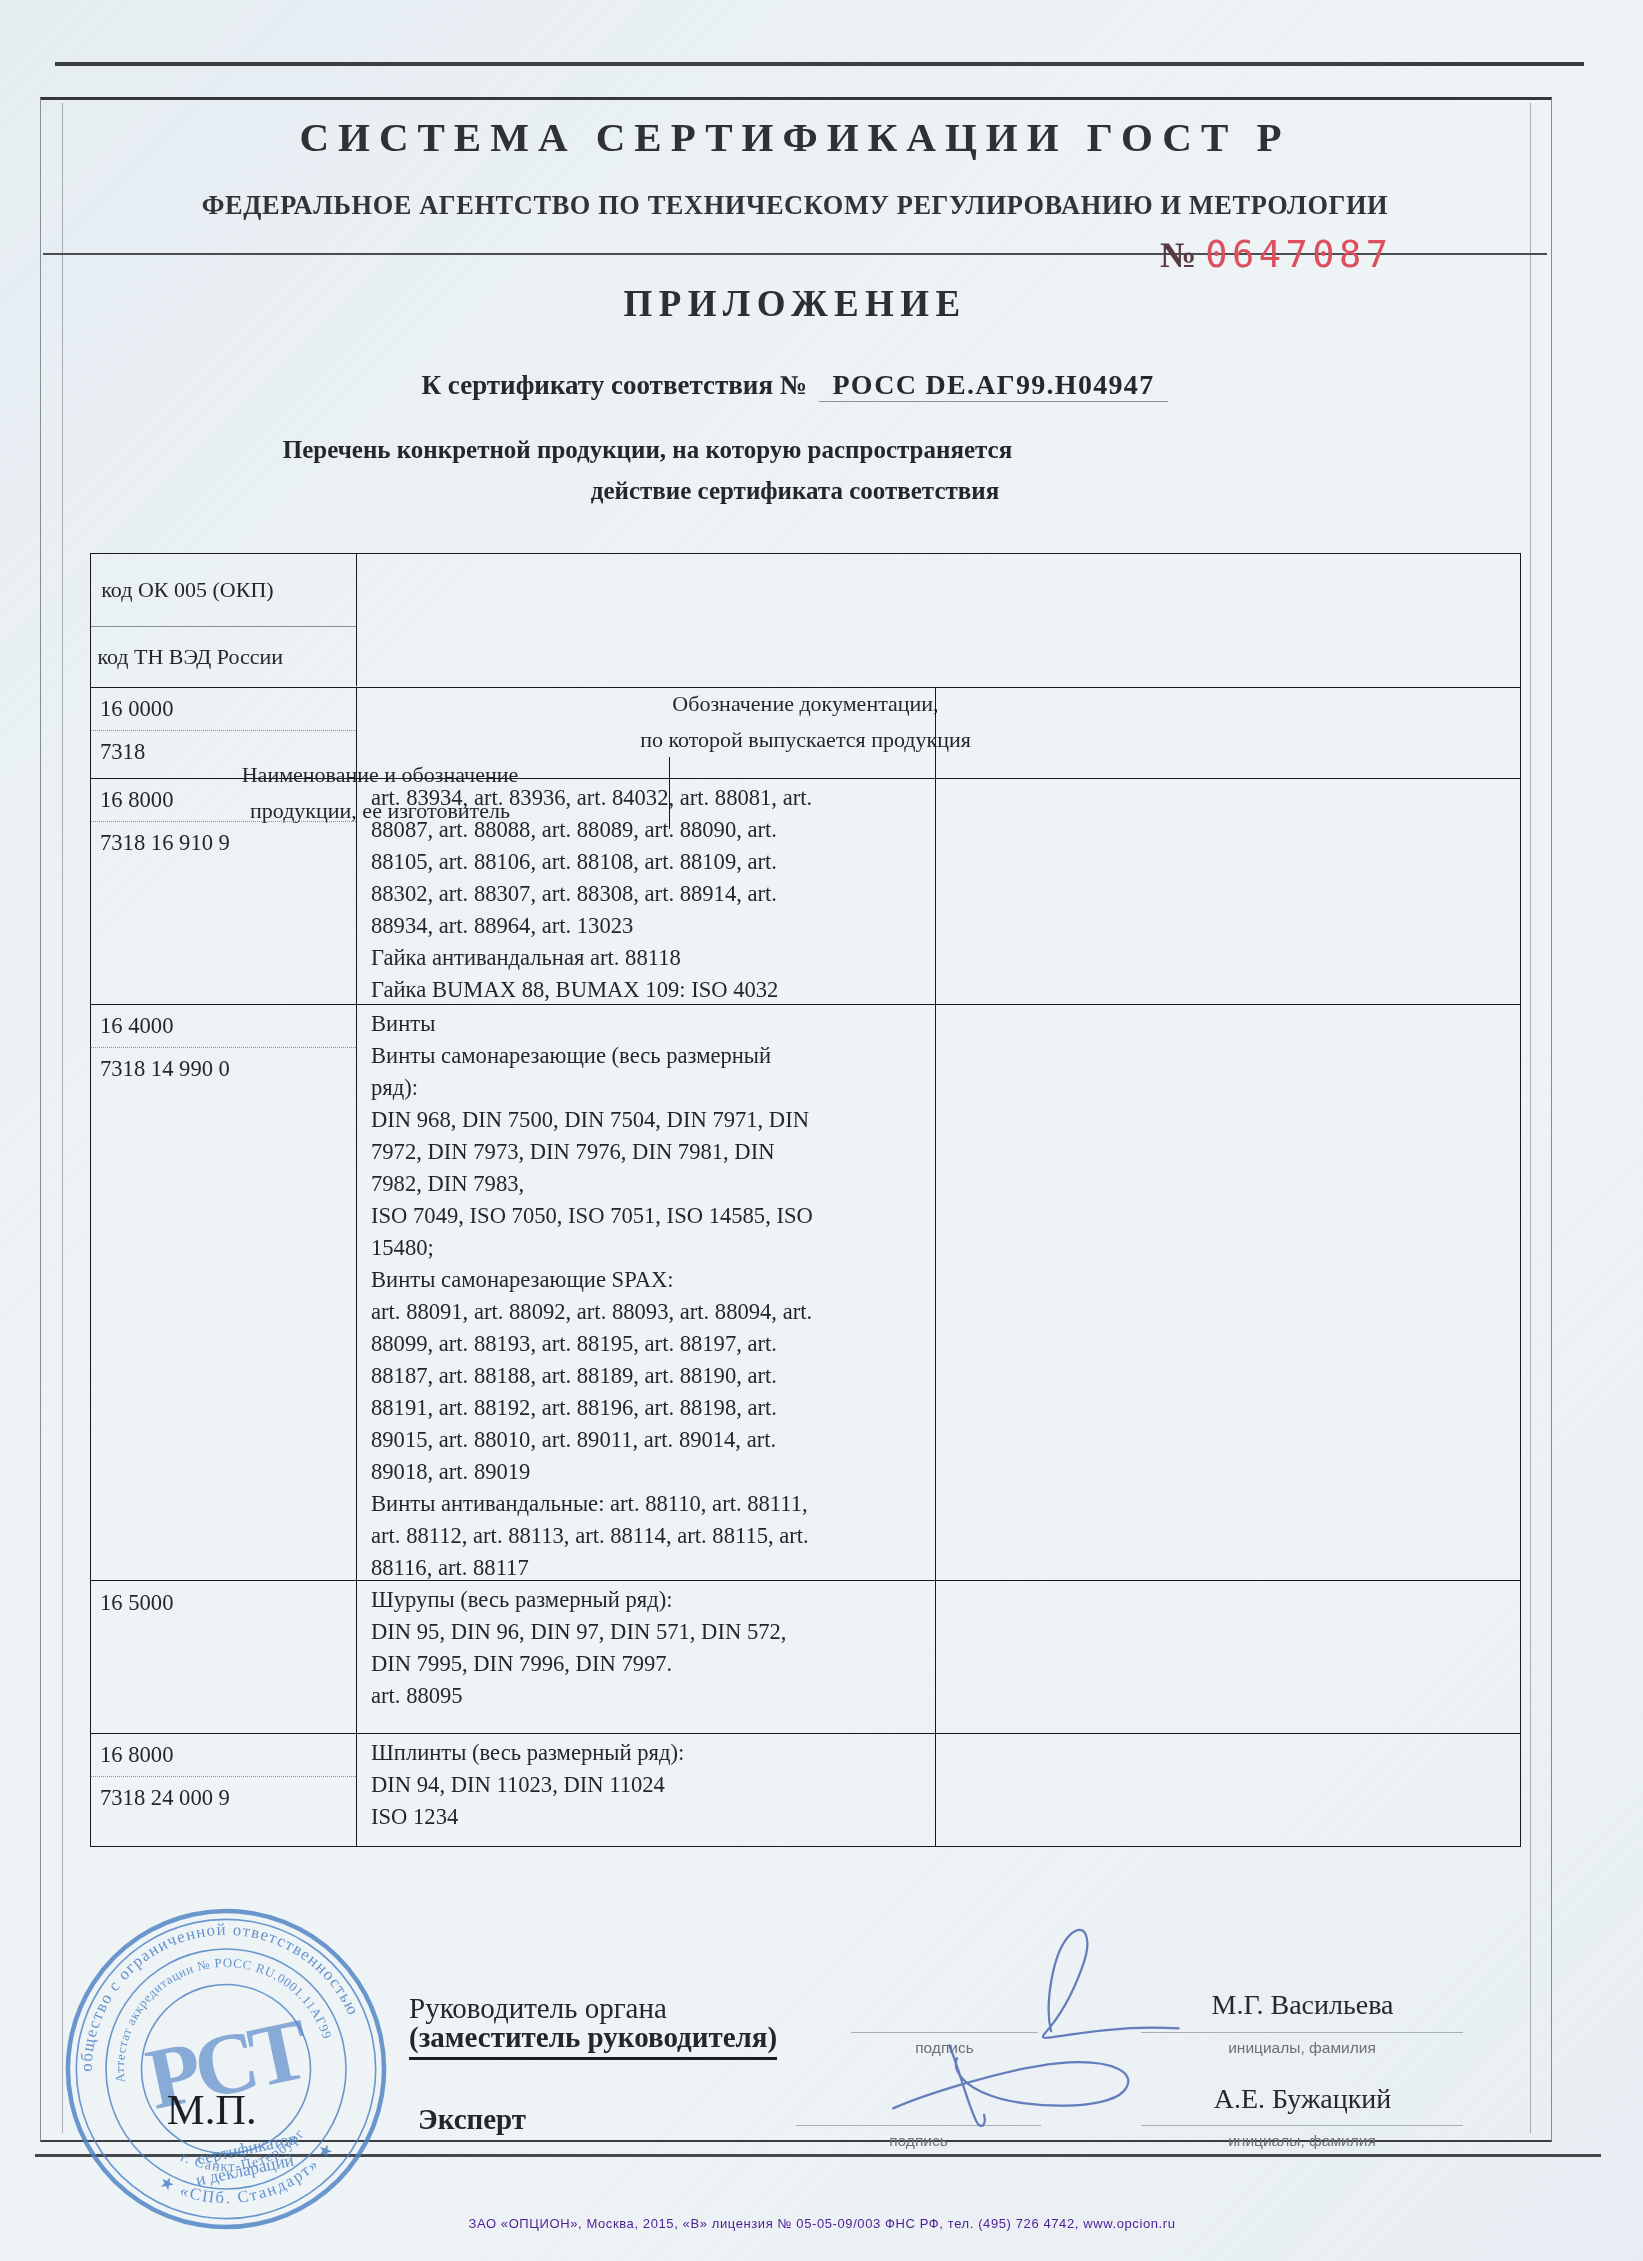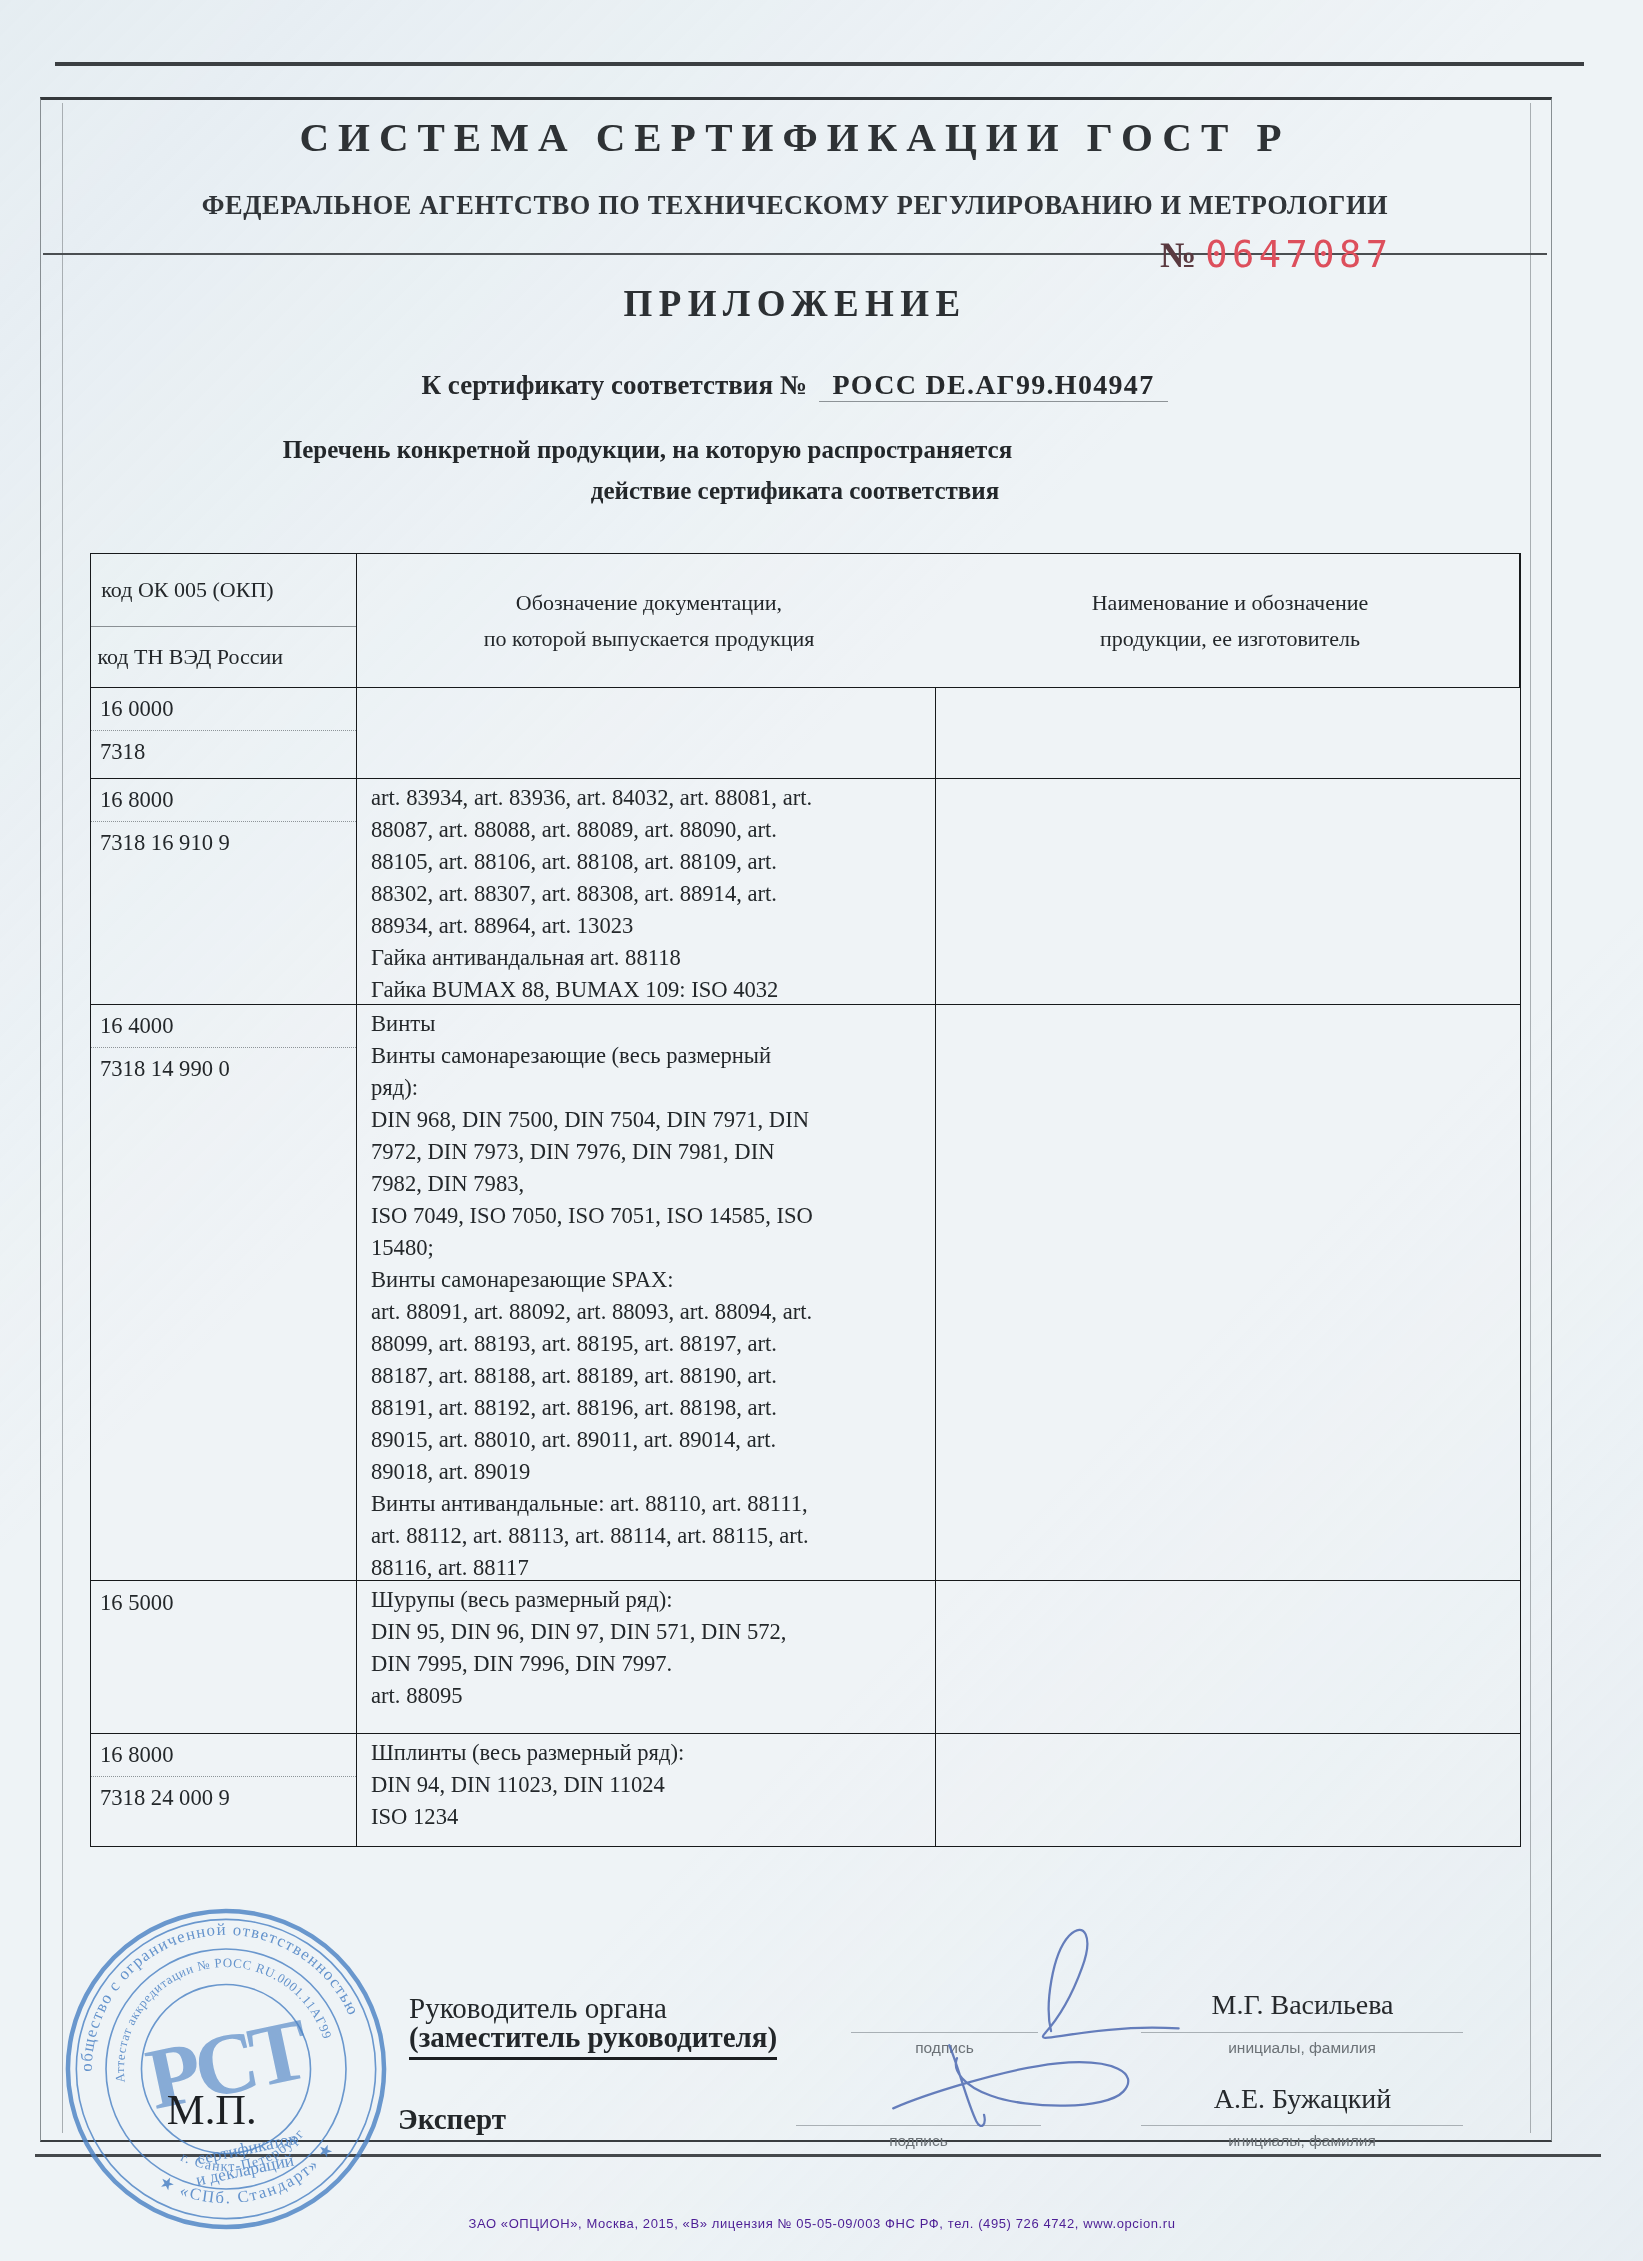--- a/index.html
+++ b/index.html
@@ -36,40 +36,40 @@
   .certline{left:40px;top:369px;width:1510px;text-align:center;font-size:27px;
             font-weight:600;color:#26292c;white-space:nowrap;}
   .certline .cert-value{font-size:28px;letter-spacing:1.3px;
             border-bottom:1.9px solid #8d9397;padding:0 14px 1.3px 14px;margin-left:11.6px;}
   .desc1{left:40px;top:436px;width:1215px;text-align:center;font-size:25px;font-weight:700;}
   .desc2{left:40px;top:477px;width:1510px;text-align:center;font-size:25px;font-weight:700;}
   
   .ptable{left:90px;top:553px;width:1431px;border:1.9px solid #17191b;
           display:flex;flex-direction:column;box-sizing:border-box;background:rgba(255,255,255,.07);}
   .trow{display:flex;flex-direction:row;box-sizing:border-box;border-top:1.9px solid #17191b;}
-  .trow:first-child{border-top:none;}
+  .trow:first-child{border-top:none;flex-direction:column;}
   .tc{box-sizing:border-box;}
   .tc1{width:266px;border-right:1.3px solid #17191b;}
   .tc2{width:579px;border-right:1.3px solid #17191b;}
   .tc3{flex:1;}
   .th1-top{height:73px;border-bottom:1.3px solid #8a9094;display:flex;align-items:center;
            padding-left:10.3px;font-size:22px;box-sizing:border-box;}
   .th1-bot{height:59px;display:flex;align-items:center;padding-left:6.4px;font-size:22px;}
   .th-center{display:flex;align-items:center;justify-content:center;text-align:center;
              font-size:22px;line-height:1.62;white-space:pre-line;height:100%;}
   .code-top{min-height:43px;display:flex;align-items:center;padding-left:9px;
             font-size:22.6px;box-sizing:border-box;}
   .code-top.dotted{border-bottom:1.9px dotted #8d9498;}
   .code-bot{min-height:41px;display:flex;align-items:center;padding-left:9px;font-size:22.6px;}
   .prod{padding:3.2px 6.4px 0 14px;font-size:22.6px;line-height:32px;white-space:pre-line;}
   
   .role1a{left:409px;top:1992px;font-size:29px;font-weight:400;}
   .role1b{left:409px;top:2021px;font-size:29px;font-weight:700;
           border-bottom:3.9px solid #1b1e20;padding-bottom:2.6px;}
-  .role2{left:398px;top:2103px;font-size:29px;font-weight:700;}
+  .role2{left:418px;top:2103px;font-size:29px;font-weight:700;}
   .sigline{height:1.3px;background:#a9b0b5;}
   .cap{font-family:"Liberation Sans", sans-serif;font-size:15.5px;color:#6b7176;text-align:center;}
   .name{font-size:28px;color:#26292c;text-align:center;}
   .footer{left:0;top:2216px;width:1644px;text-align:center;
           font-family:"Liberation Sans", sans-serif;font-size:13px;color:#4c1d95;letter-spacing:0.6px;}
   svg text{font-family:"Liberation Serif", serif;}
 </style>
 </head>
 <body>
 

